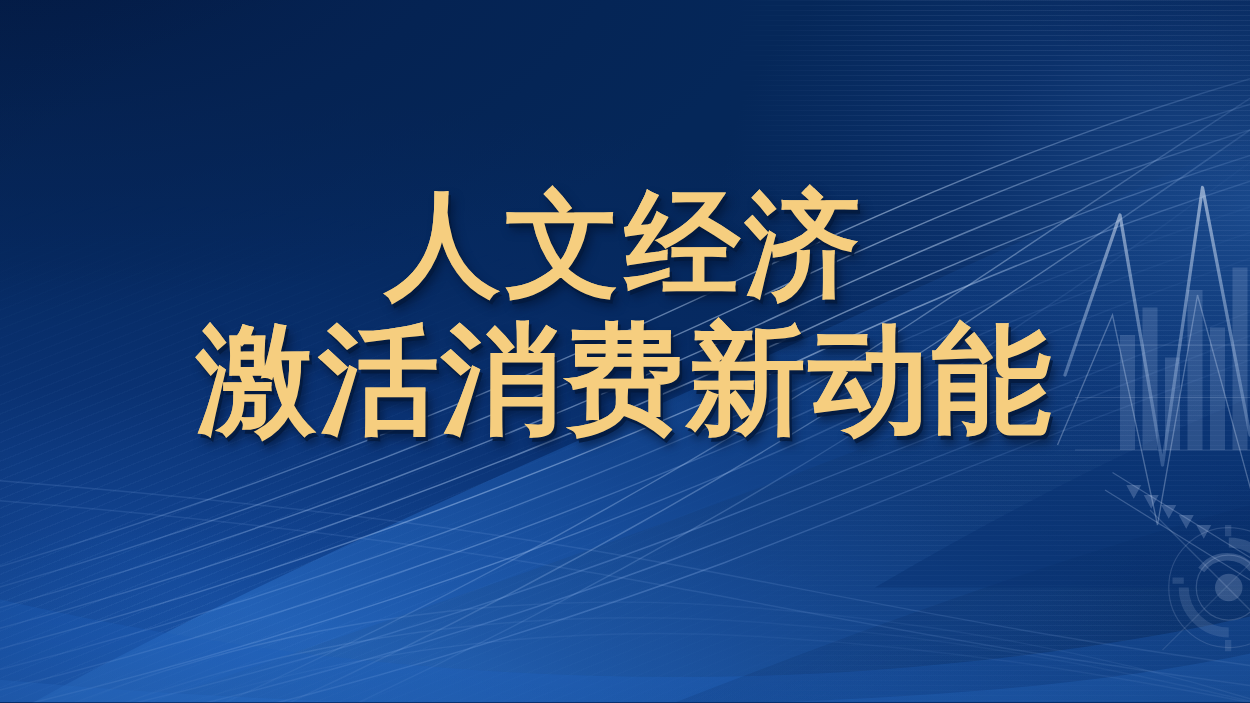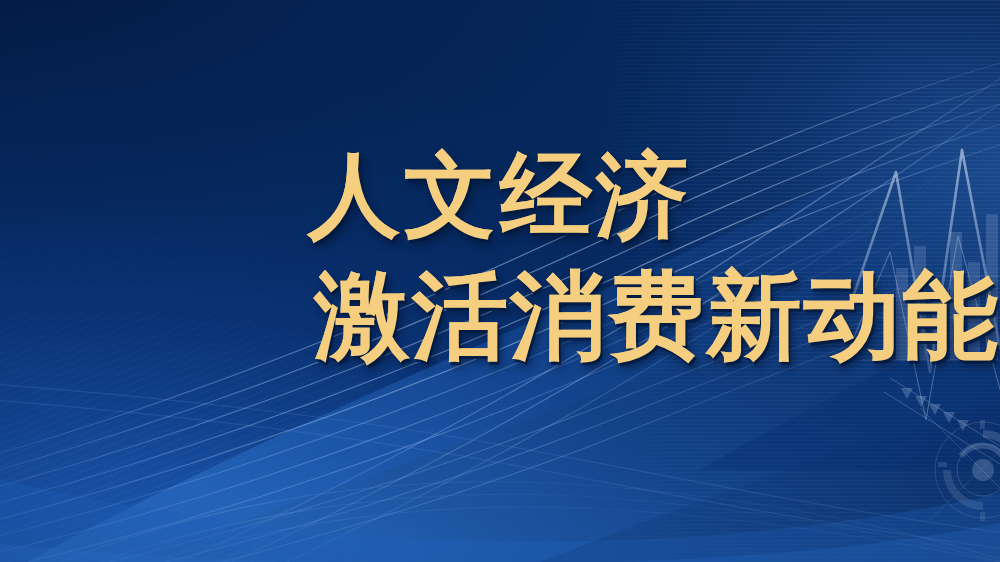--- a/index.html
+++ b/index.html
@@ -98,22 +98,21 @@
     -webkit-background-clip: text;
     background-clip: text;
   }
   .hl-line-1 {
     font-size: 92px;
     letter-spacing: 4px;
   }
   .hl-line-2 {
     font-size: 96px;
     letter-spacing: 2px;
-    margin-top: 24px;
-    text-align: right;
+    margin-top: 12px;
   }
 </style>
 </head>
 <body>
 
 <div id="poster">
 
   <div class="layer bg-base"></div>
   <div class="layer bg-topleft"></div>
   <div class="layer bg-rightglow"></div>

